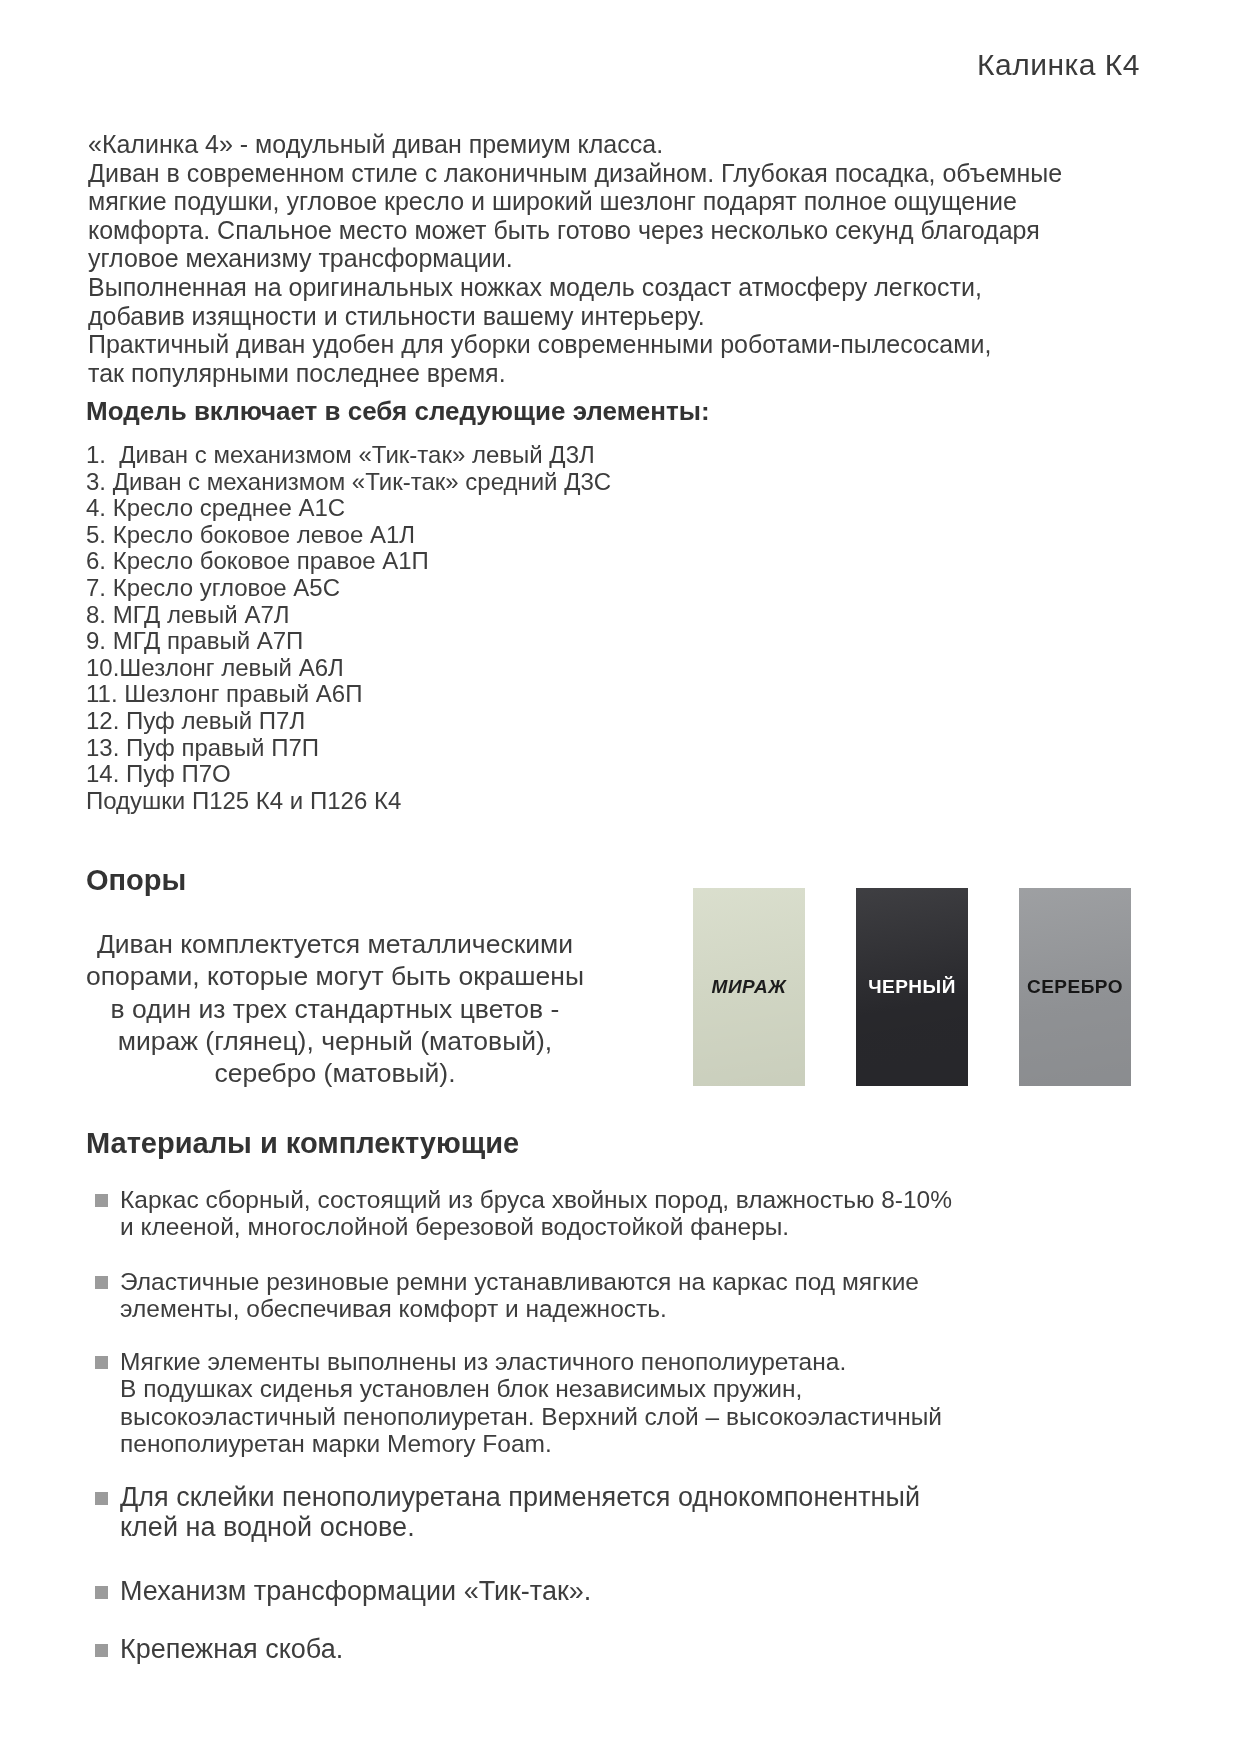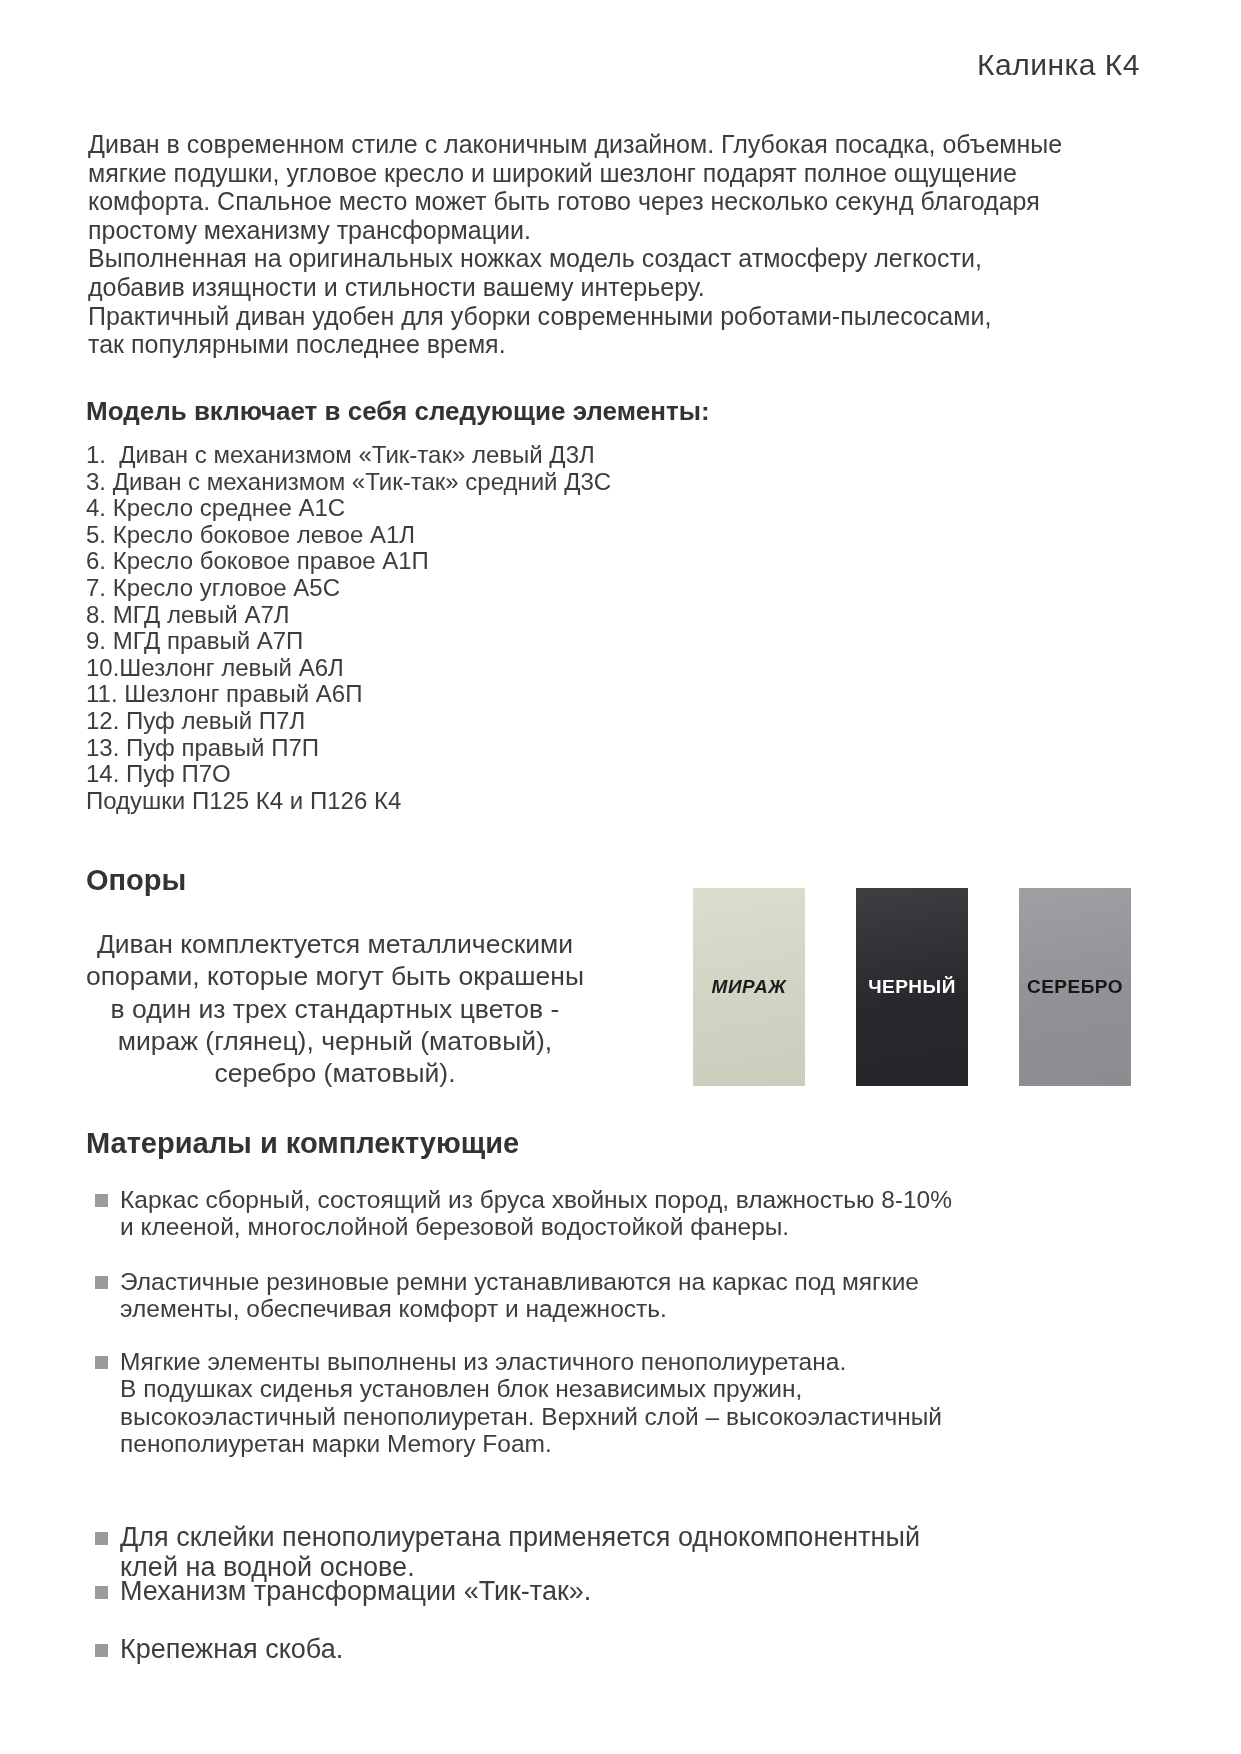--- a/index.html
+++ b/index.html
@@ -108,24 +108,25 @@
   .bullet.size-large .bullet-square { top: 9px; }
 </style>
 </head>
 <body>
 
 <div class="page">
 
   <div class="header-title">Калинка К4</div>
 
   <div class="intro">
+    <div class="line">«Калинка 4» - модульный диван премиум класса.</div>
     <div class="line">Диван в современном стиле с лаконичным дизайном. Глубокая посадка, объемные</div>
     <div class="line">мягкие подушки, угловое кресло и широкий шезлонг подарят полное ощущение</div>
     <div class="line">комфорта. Спальное место может быть готово через несколько секунд благодаря</div>
-    <div class="line">простому механизму трансформации.</div>
+    <div class="line">угловое механизму трансформации.</div>
     <div class="line">Выполненная на оригинальных ножках модель создаст атмосферу легкости,</div>
     <div class="line">добавив изящности и стильности вашему интерьеру.</div>
     <div class="line">Практичный диван удобен для уборки современными роботами-пылесосами,</div>
     <div class="line">так популярными последнее время.</div>
   </div>
 
   <div class="model-heading">Модель включает в себя следующие элементы:</div>
 
   <div class="model-list">
     <div class="line">1.  Диван с механизмом «Тик-так» левый Д3Л</div>
@@ -187,21 +188,21 @@
   <div class="bullet size-normal" style="top:1348px;">
     <span class="bullet-square"></span>
     <div class="bullet-text">
       <div class="line">Мягкие элементы выполнены из эластичного пенополиуретана.</div>
       <div class="line">В подушках сиденья установлен блок независимых пружин,</div>
       <div class="line">высокоэластичный пенополиуретан. Верхний слой – высокоэластичный</div>
       <div class="line">пенополиуретан марки Memory Foam.</div>
     </div>
   </div>
 
-  <div class="bullet size-large" style="top:1483px;margin-top:40px;">
+  <div class="bullet size-large" style="top:1483px;">
     <span class="bullet-square"></span>
     <div class="bullet-text">
       <div class="line">Для склейки пенополиуретана применяется однокомпонентный</div>
       <div class="line">клей на водной основе.</div>
     </div>
   </div>
 
   <div class="bullet size-large" style="top:1577px;">
     <span class="bullet-square"></span>
     <div class="bullet-text">

